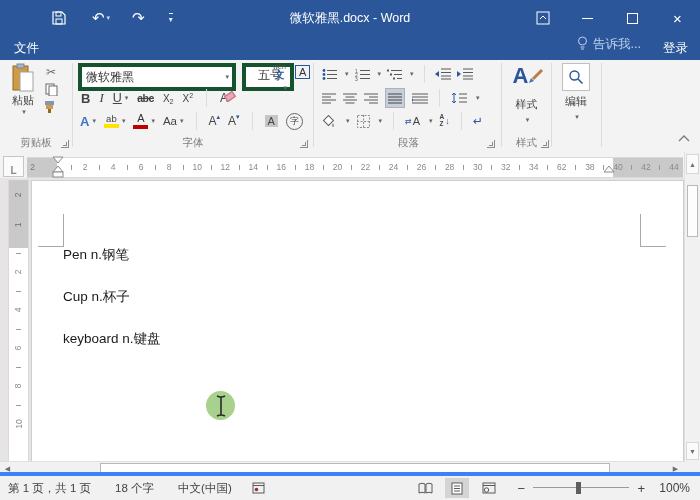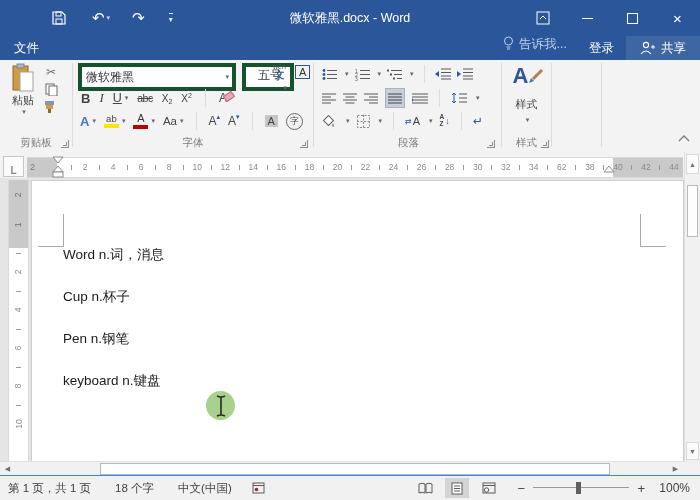--- a/index.html
+++ b/index.html
@@ -51,21 +51,21 @@
   .combo{position:absolute;height:20px;background:#fff;border:4px solid #14532d;display:flex;
          align-items:center;font-size:12px;color:#333;padding-left:4px;}
   .combo .drop{margin-left:auto;margin-right:3px;}
   .pinyin{display:flex;flex-direction:column;align-items:center;line-height:1;}
   .pinyin .py-top{font-size:7px;color:#555;}
   .pinyin .py-bot{font-size:10px;color:#2b579a;font-weight:bold;}
   .charborder{border:1px solid #2b579a;font-size:11px;padding:0 3px;color:#333;}
   .fx-b{font-weight:bold;font-size:13px;}
   .fx-i{font-family:"Liberation Serif","DejaVu Serif",serif;font-style:italic;font-size:13px;}
   .fx-u{text-decoration:underline;font-size:12.5px;}
-  .fx-s{text-decoration:line-through;font-size:10.5px;letter-spacing:-0.5px;}
+  .fx-s{text-decoration:line-through;font-size:10.5px;letter-spacing:-0.5px;font-weight:bold;}
   .fx-sub span,.fx-sup span{font-size:7px;}
   .fx-sub,.fx-sup{font-size:11px;}
   .clear-a{position:relative;font-size:12px;}
   .eraser{position:absolute;right:-7px;top:2px;width:8px;height:5px;background:#e8a7b6;
           border:1px solid #c76a84;transform:rotate(-35deg);}
   .texteffect{color:#4472c4;font-weight:bold;font-size:13px;}
   .stack{display:flex;flex-direction:column;align-items:center;line-height:1;}
   .bar{width:15px;height:4px;margin-top:1px;}
   .hl-ab{font-size:9.5px;color:#444;}
   .fc-a{font-size:11px;color:#333;}
@@ -132,21 +132,21 @@
         display:flex;align-items:center;justify-content:center;font-size:7px;color:#707070;}
   .vthumb{position:absolute;left:2px;right:2px;top:33px;height:50px;background:#fdfdfd;border:1px solid #b9b9b9;}
   .hscroll{position:absolute;left:0;right:15px;bottom:24px;height:14px;background:#f1f1f1;
            border-top:1px solid #e0e0e0;}
   .hbtn{position:absolute;top:1px;bottom:1px;width:13px;display:flex;align-items:center;
         justify-content:center;font-size:7px;color:#707070;background:#f1f1f1;}
   .hthumb{position:absolute;left:100px;width:508px;top:1px;bottom:1px;background:#fff;border:1px solid #b9b9b9;}
   .corner{position:absolute;right:0;bottom:24px;width:15px;height:14px;background:#f1f1f1;}
   
   .statusbar{position:absolute;left:0;right:0;bottom:0;height:24px;background:#f1f1f1;
-             border-top:1px solid #3b82f6;display:flex;align-items:center;font-size:11.5px;color:#424242;}
+             border-top:4px solid #3b82f6;display:flex;align-items:center;font-size:11.5px;color:#424242;}
   .st-item{white-space:nowrap;}
   .viewbtn{width:24px;height:20px;display:flex;align-items:center;justify-content:center;}
   .viewbtn.active{background:#d4d4d4;}
   .zoomtrack{position:relative;width:96px;height:12px;margin:0 6px;}
   .zoomtrack .line{position:absolute;left:0;right:0;top:5px;height:1px;background:#9a9a9a;}
   .zoomtrack .thumb{position:absolute;left:43px;top:0;width:5px;height:12px;background:#5f5f5f;}
   .zbtn{font-size:13px;color:#444;width:12px;text-align:center;}
 </style>
 </head>
 <body>
@@ -192,29 +192,20 @@
   <div class="tab-right">
     <div class="tellme">
       <svg width="11" height="15" viewBox="0 0 11 15">
           <circle cx="5.5" cy="5" r="4" fill="none" stroke="#bdd0ee"></circle>
           <line x1="3.5" y1="11" x2="7.5" y2="11" stroke="#bdd0ee"></line>
           <line x1="4" y1="13" x2="7" y2="13" stroke="#bdd0ee"></line>
         </svg>
       <span>告诉我...</span>
     </div>
     <div class="signin">登录</div>
-    <div class="share">
-      <svg width="15" height="14" viewBox="0 0 15 14">
-          <circle cx="6" cy="4" r="2.6" fill="none" stroke="#fff" stroke-width="1.1"></circle>
-          <path d="M1,13 q5,-6 10,0" fill="none" stroke="#fff" stroke-width="1.1"></path>
-          <line x1="11" y1="6" x2="15" y2="6" stroke="#fff"></line>
-          <line x1="13" y1="4" x2="13" y2="8" stroke="#fff"></line>
-        </svg>
-      <span>共享</span>
-    </div>
   </div>
 </div>
 
 <div class="ribbon">
   <div class="rsep" style="left:72px;"></div>
   <div class="rsep" style="left:313px;"></div>
   <div class="rsep" style="left:501px;"></div>
   <div class="rsep" style="left:551px;"></div>
   <div class="rsep" style="left:601px;"></div>
 
@@ -471,20 +462,32 @@
             <polygon points="2,16 7,14 4,11" fill="#4472c4"></polygon>
           </svg>
       </span>
       <span style="margin-top:4px;">样式</span>
       <span class="drop" style="margin-top:4px;">▾</span>
     </div>
     <div class="grp-label">样式</div>
     <span class="launch" style="right:2px;"></span>
   </div>
 
+  <div class="grp" style="left:552px;width:48px;">
+    <div class="bigbtn">
+      <span class="searchbox">
+        <svg width="16" height="16" viewBox="0 0 16 16">
+            <circle cx="6.5" cy="6.5" r="4.5" fill="none" stroke="#2b579a" stroke-width="1.4"></circle>
+            <line x1="10" y1="10" x2="14.5" y2="14.5" stroke="#2b579a" stroke-width="1.6"></line>
+          </svg>
+      </span>
+      <span>编辑</span>
+      <span class="drop" style="margin-top:4px;">▾</span>
+    </div>
+  </div>
 
   <span class="collapse">
     <svg width="12" height="7" viewBox="0 0 12 7">
         <polyline points="1,6 6,1 11,6" fill="none" stroke="#7a7a7a" stroke-width="1.3"></polyline>
       </svg>
   </span>
 </div>
 
 <div class="rulerrow">
   <div class="lbox">L</div>
@@ -552,23 +555,22 @@
         </div>
         <div class="vr-wcell">
           <span>10</span>
         </div>
       </div>
   </div>
   <div class="page">
     <div class="cropmark left"></div>
     <div class="cropmark right"></div>
     <div class="doctext">
-        <p>Word n.词，消息</p>
+        <p>Pen n.钢笔</p>
         <p>Cup n.杯子</p>
-        <p>Pen n.钢笔</p>
         <p>keyboard n.键盘</p>
       </div>
     <div class="cursor-dot">
       <svg width="12" height="22" viewBox="0 0 12 22">
         <path d="M2,1 q4,2 8,0 M2,21 q4,-2 8,0 M6,1.5 v19" fill="none" stroke="#2a2a2a" stroke-width="1.6"></path>
       </svg>
     </div>
   </div>
 </div>
 

